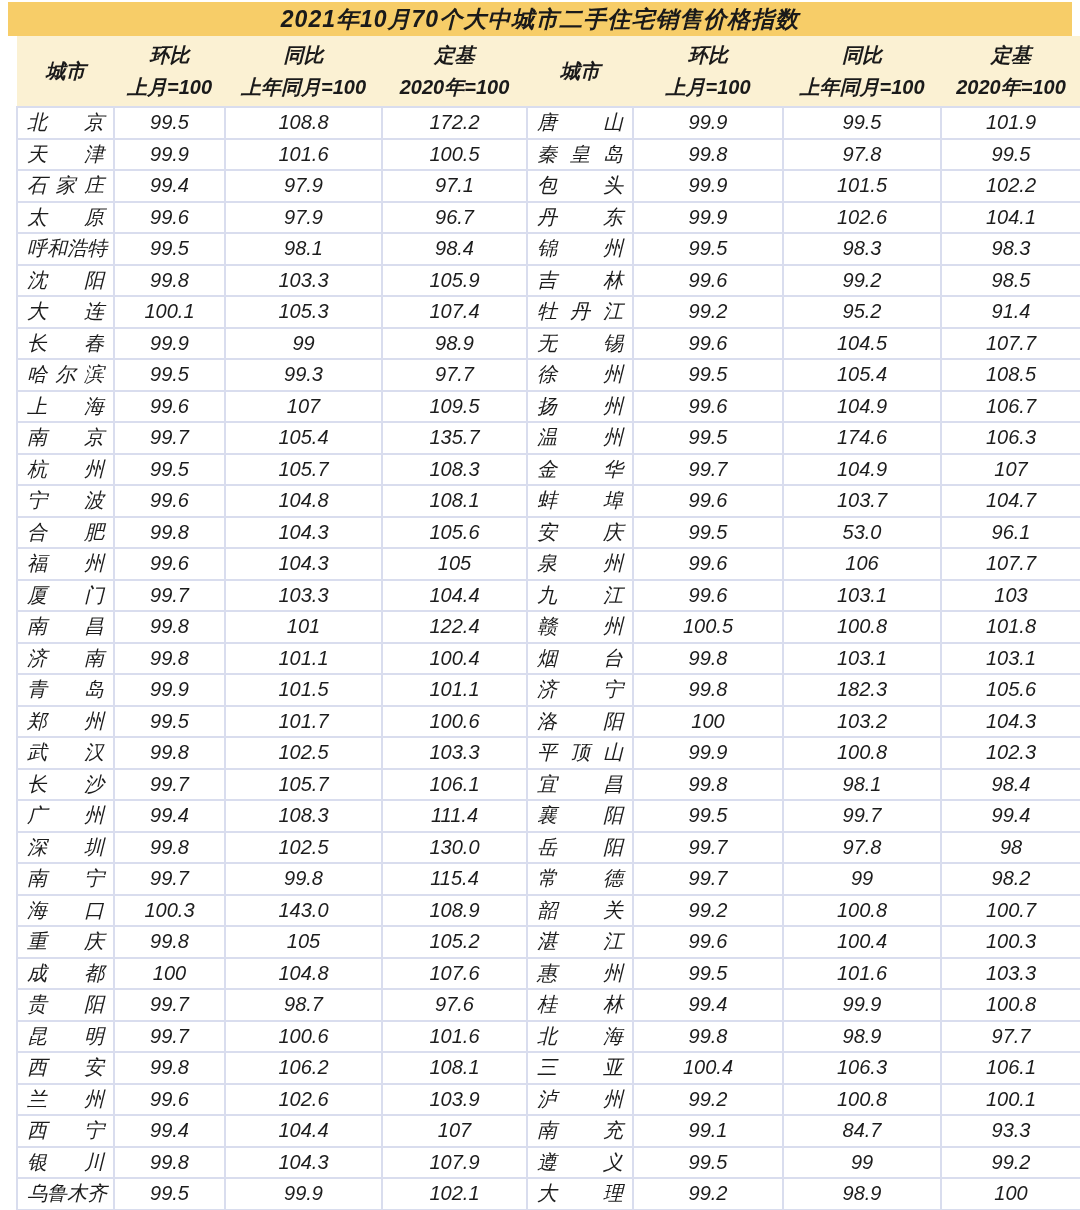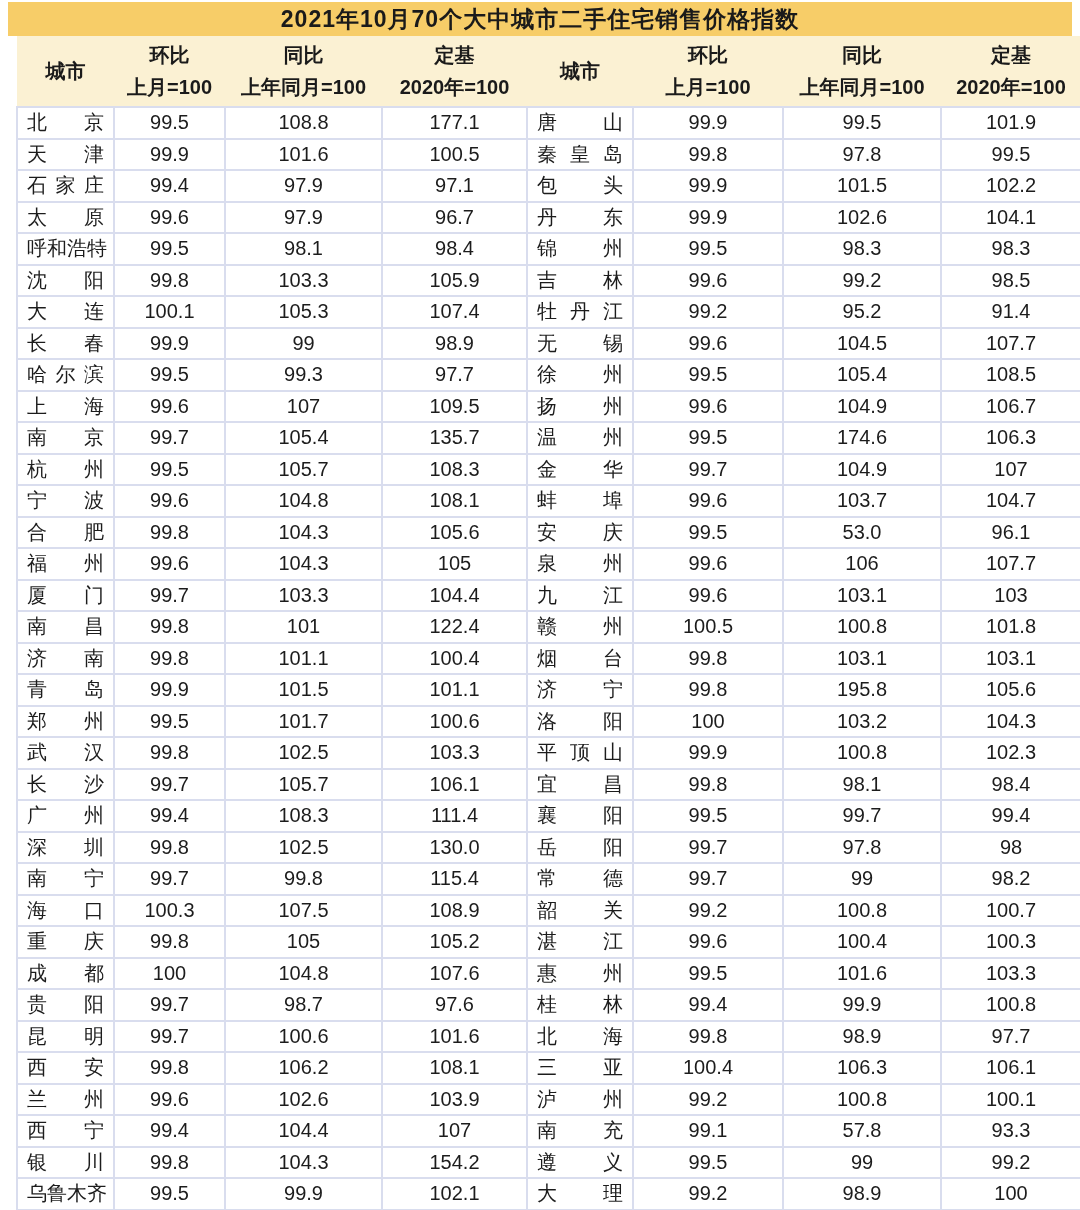--- a/index.html
+++ b/index.html
@@ -6,20 +6,21 @@
     margin: 0;
     padding: 0;
     background: #ffffff;
     width: 1080px;
     font-family: "Liberation Sans", "DejaVu Sans", sans-serif;
   }
   .page {
     width: 1080px;
     padding-top: 2px;
     box-sizing: border-box;
+    font-style: italic;
   }
   .title-bar {
     margin: 0 8px;
     height: 34px;
     background: #f7cd68;
     display: flex;
     align-items: center;
     justify-content: center;
     font-size: 23px;
     font-weight: bold;
@@ -118,21 +119,21 @@
     <tbody id="table-body">
         <tr>
           <td class="city">
             <div class="city-spread">
               <span>北</span>
               <span>京</span>
             </div>
           </td>
           <td>99.5</td>
           <td>108.8</td>
-          <td>177.1</td>
+          <td>172.2</td>
           <td class="city">
             <div class="city-spread">
               <span>唐</span>
               <span>山</span>
             </div>
           </td>
           <td>99.9</td>
           <td>99.5</td>
           <td>101.9</td>
         </tr>
@@ -492,21 +493,21 @@
           <td>99.9</td>
           <td>101.5</td>
           <td>101.1</td>
           <td class="city">
             <div class="city-spread">
               <span>济</span>
               <span>宁</span>
             </div>
           </td>
           <td>99.8</td>
-          <td>195.8</td>
+          <td>182.3</td>
           <td>105.6</td>
         </tr>
         <tr>
           <td class="city">
             <div class="city-spread">
               <span>郑</span>
               <span>州</span>
             </div>
           </td>
           <td>99.5</td>
@@ -624,21 +625,21 @@
           <td>98.2</td>
         </tr>
         <tr>
           <td class="city">
             <div class="city-spread">
               <span>海</span>
               <span>口</span>
             </div>
           </td>
           <td>100.3</td>
-          <td>107.5</td>
+          <td>143.0</td>
           <td>108.9</td>
           <td class="city">
             <div class="city-spread">
               <span>韶</span>
               <span>关</span>
             </div>
           </td>
           <td>99.2</td>
           <td>100.8</td>
           <td>100.7</td>
@@ -773,33 +774,33 @@
           <td>99.4</td>
           <td>104.4</td>
           <td>107</td>
           <td class="city">
             <div class="city-spread">
               <span>南</span>
               <span>充</span>
             </div>
           </td>
           <td>99.1</td>
-          <td>57.8</td>
+          <td>84.7</td>
           <td>93.3</td>
         </tr>
         <tr>
           <td class="city">
             <div class="city-spread">
               <span>银</span>
               <span>川</span>
             </div>
           </td>
           <td>99.8</td>
           <td>104.3</td>
-          <td>154.2</td>
+          <td>107.9</td>
           <td class="city">
             <div class="city-spread">
               <span>遵</span>
               <span>义</span>
             </div>
           </td>
           <td>99.5</td>
           <td>99</td>
           <td>99.2</td>
         </tr>

